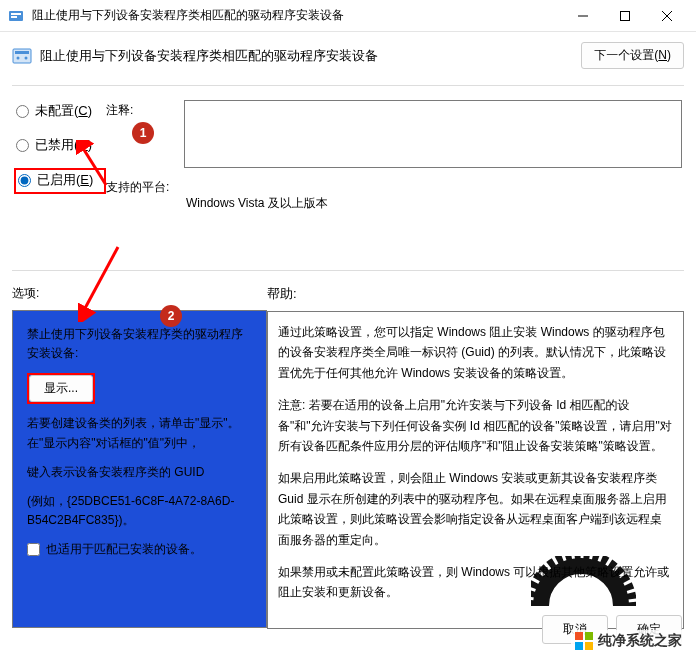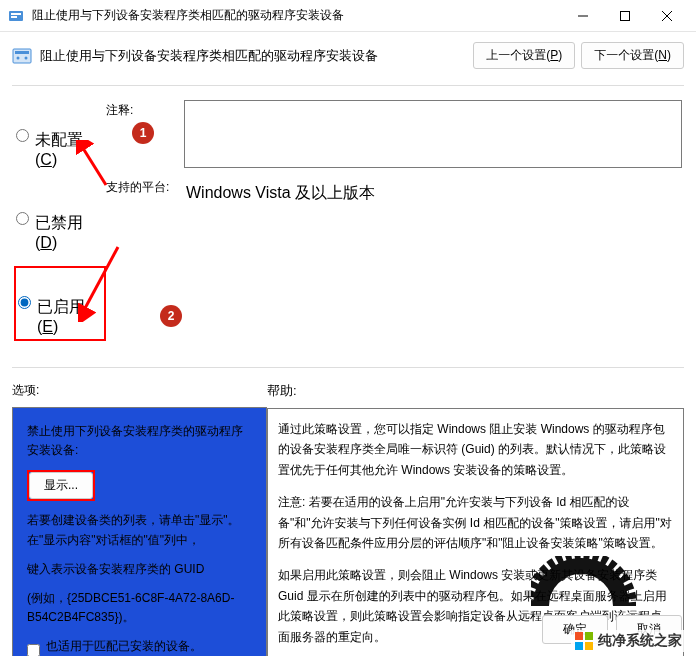--- a/index.html
+++ b/index.html
@@ -12,41 +12,41 @@
     .header-section { padding: 10px 12px; display: flex; align-items: center; }
     .header-icon { width: 20px; height: 18px; margin-right: 8px; flex-shrink: 0; }
     .header-title { font-size: 13px; flex: 1; }
     .nav-buttons { display: flex; gap: 6px; }
     .btn { background: #fdfdfd; border: 1px solid #ccc; border-radius: 3px; padding: 4px 12px; font-size: 12px; cursor: pointer; font-family: inherit; }
     .btn u { text-decoration: underline; }
     .config-section { padding: 8px 14px; display: flex; }
     .radio-group { width: 92px; }
     .radio-item { display: flex; align-items: center; margin-bottom: 12px; padding: 2px; }
     .radio-item input[type="radio"] { margin-right: 6px; width: 13px; height: 13px; accent-color: #0067c0; }
-    .radio-label { font-size: 16px; margin-top: 28px; }
+    .radio-label { font-size: 13px; }
     .radio-label u { text-decoration: underline; }
     .highlight-red { border: 2px solid #ff0000; padding: 1px 4px 3px 2px; }
     .right-labels { width: 70px; padding-top: 2px; }
     .right-label { font-size: 12px; margin-bottom: 60px; }
     .comment-box { flex: 1; margin-left: 8px; }
     .textarea-box { width: 100%; height: 68px; border: 1px solid #7a7a7a; background: #fff; resize: none; font-family: inherit; font-size: 12px; margin-bottom: 8px; }
-    .platform-text { font-size: 16px; padding: 4px 2px; }
+    .platform-text { font-size: 12px; padding: 4px 2px; margin-top: 12px; }
     .divider-line { border: none; border-top: 1px solid #ddd; margin: 6px 12px; }
     .lower-section { display: flex; padding: 8px 12px; }
     .options-label { font-size: 12px; margin-bottom: 8px; }
     .help-label { font-size: 13px; margin-bottom: 8px; }
     .options-column { width: 255px; }
     .help-column { flex: 1; }
     .options-box { border: 1px solid #7a7a7a; background: #1d4ed8; height: 318px; padding: 14px; font-size: 12px; line-height: 1.6; }
     .help-box { border: 1px solid #7a7a7a; background: #fff; height: 318px; padding: 10px; font-size: 12px; line-height: 1.7; overflow: hidden; }
     .help-box p { margin-bottom: 12px; }
     .options-box p { margin-bottom: 10px; }
     .show-button { border: 2px solid #ff0000; padding: 0; display: inline-block; margin-bottom: 10px; }
     .show-button .btn { border: 1px solid #ccc; padding: 4px 14px; }
-    .checkbox-row { display: flex; align-items: flex-end; margin-top: 6px; }
+    .checkbox-row { display: flex; align-items: center; margin-top: 6px; }
     .checkbox-row input { margin-right: 6px; width: 13px; height: 13px; }
     .footer-buttons { position: absolute; bottom: 12px; right: 14px; display: flex; gap: 8px; padding-top: 8px; }
     .footer-buttons .btn { padding: 5px 20px; }
     .annotation-1 { position: absolute; left: 132px; top: 122px; width: 22px; height: 22px; background: #c42b1c; border-radius: 50%; color: #fff; display: flex; align-items: center; justify-content: center; font-size: 12px; font-weight: bold; }
     .annotation-2 { position: absolute; left: 160px; top: 305px; width: 22px; height: 22px; background: #c42b1c; border-radius: 50%; color: #fff; display: flex; align-items: center; justify-content: center; font-size: 12px; font-weight: bold; }
     .arrow-1 { position: absolute; left: 76px; top: 140px; pointer-events: none; }
     .arrow-2 { position: absolute; left: 78px; top: 242px; pointer-events: none; }
     .watermark { position: absolute; bottom: 4px; right: 10px; display: flex; align-items: center; font-size: 14px; color: #333; font-weight: bold; background: rgba(255,255,255,0.85); padding: 2px 4px; }
     .watermark-logo { width: 18px; height: 18px; margin-right: 5px; }
     .black-mark { position: absolute; right: 60px; bottom: 40px; width: 105px; height: 60px; pointer-events: none; opacity: 0.92; }
@@ -83,21 +83,20 @@
 
 <div class="header-section">
   <svg class="header-icon" viewBox="0 0 20 18">
       <rect x="1" y="2" width="18" height="14" fill="#d4e5f7" stroke="#4a90d9" rx="1"></rect>
       <rect x="3" y="4" width="14" height="3" fill="#4a90d9"></rect>
       <circle cx="6" cy="11" r="1.5" fill="#4a90d9"></circle>
       <circle cx="14" cy="11" r="1.5" fill="#4a90d9"></circle>
     </svg>
   <span class="header-title">阻止使用与下列设备安装程序类相匹配的驱动程序安装设备</span>
   <div class="nav-buttons">
-    <button class="btn">上一个设置(<u>P</u>)</button>
     <button class="btn">下一个设置(<u>N</u>)</button>
   </div>
 </div>
 
 <hr class="divider-line">
 
 <div class="config-section">
   <div class="radio-group">
     <label class="radio-item">
       <input type="radio" name="cfg" style="">
@@ -146,22 +145,22 @@
     <div class="help-box">
       <p>通过此策略设置，您可以指定 Windows 阻止安装 Windows 的驱动程序包的设备安装程序类全局唯一标识符 (Guid) 的列表。默认情况下，此策略设置优先于任何其他允许 Windows 安装设备的策略设置。</p>
       <p>注意: 若要在适用的设备上启用"允许安装与下列设备 Id 相匹配的设备"和"允许安装与下列任何设备实例 Id 相匹配的设备"策略设置，请启用"对所有设备匹配条件应用分层的评估顺序"和"阻止设备安装策略"策略设置。</p>
       <p>如果启用此策略设置，则会阻止 Windows 安装或更新其设备安装程序类 Guid 显示在所创建的列表中的驱动程序包。如果在远程桌面服务器上启用此策略设置，则此策略设置会影响指定设备从远程桌面客户端到该远程桌面服务器的重定向。</p>
       <p>如果禁用或未配置此策略设置，则 Windows 可以根据其他策略设置允许或阻止安装和更新设备。</p>
     </div>
   </div>
 </div>
 
 <div class="footer-buttons">
+  <button class="btn">取消</button>
   <button class="btn">确定</button>
-  <button class="btn">取消</button>
 </div>
 
 <div class="annotation-1">1</div>
 <div class="annotation-2">2</div>
 
 <svg class="arrow-1" width="40" height="50">
     <defs>
       <marker id="ah1" markerWidth="8" markerHeight="8" refX="2" refY="4" orient="auto">
         <polygon points="0 0, 8 4, 0 8" fill="#ff0000"></polygon>
       </marker>

